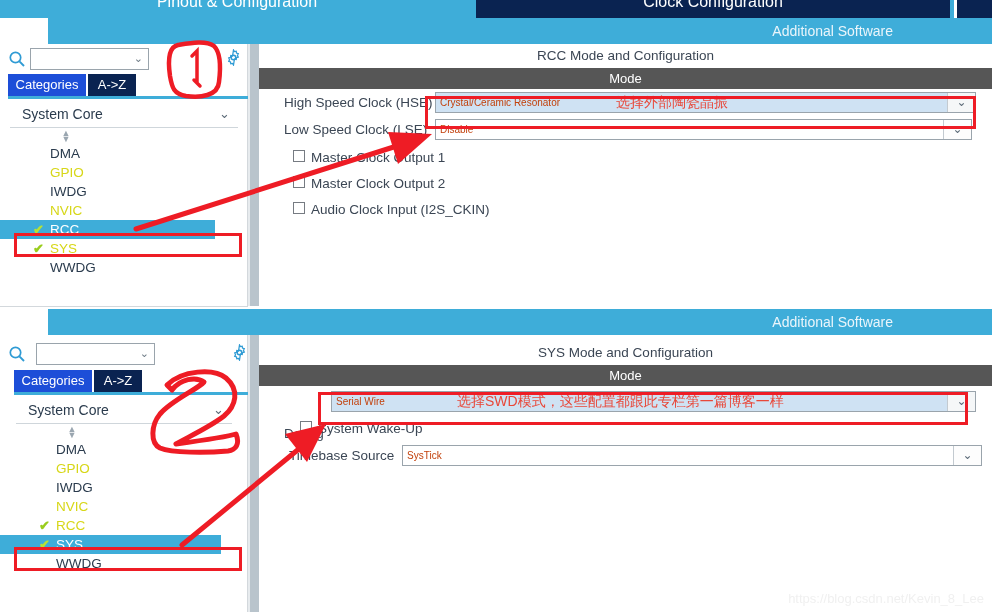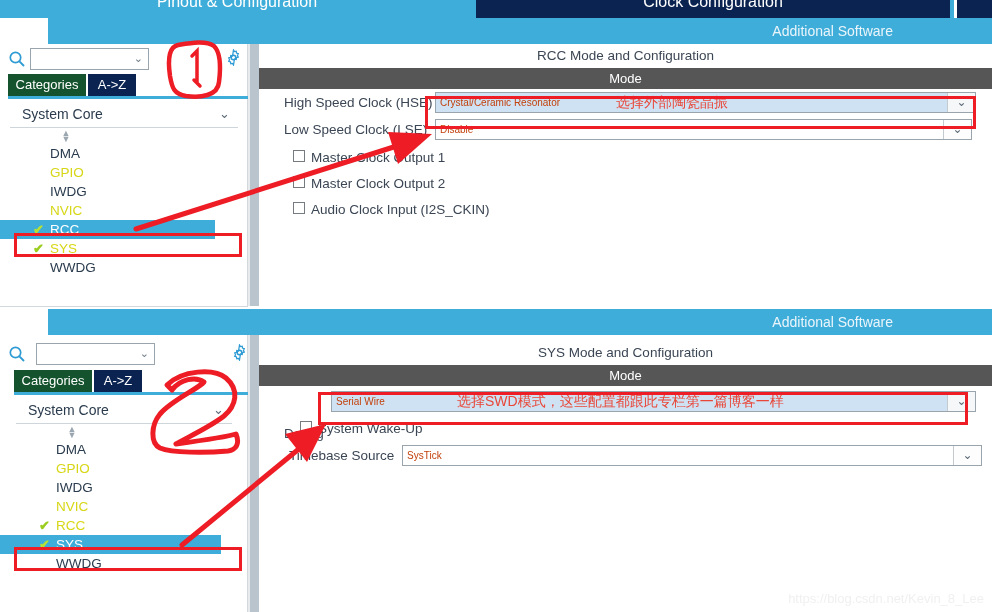--- a/index.html
+++ b/index.html
@@ -94,21 +94,21 @@
     background: transparent; color: #333;
   }
   .gear-icon { position: absolute; left: 225px; top: 5px; width: 17px; height: 17px; }
 
   
   .cattabs { position: absolute; left: 0; top: 30px; width: 248px; height: 22px; }
   .cattab {
     position: absolute; top: 0; height: 22px; line-height: 22px;
     font-size: 13px; color: #ffffff; text-align: center; white-space: nowrap;
   }
-  .cattab.categories { left: 8px; width: 78px; background: #14532d; }
+  .cattab.categories { left: 8px; width: 78px; background: #1d4ed8; }
   .cattab.az { left: 88px; width: 48px; background: #0a2351; }
   .tabunderline {
     position: absolute; left: 8px; top: 52px; width: 240px; height: 3px;
     background: #3eadd9;
   }
 
   
   .treewrap { position: absolute; left: 0; top: 56px; width: 248px; bottom: 0; }
   .grp-head {
     position: relative; margin: 0 10px; height: 28px; line-height: 28px;

